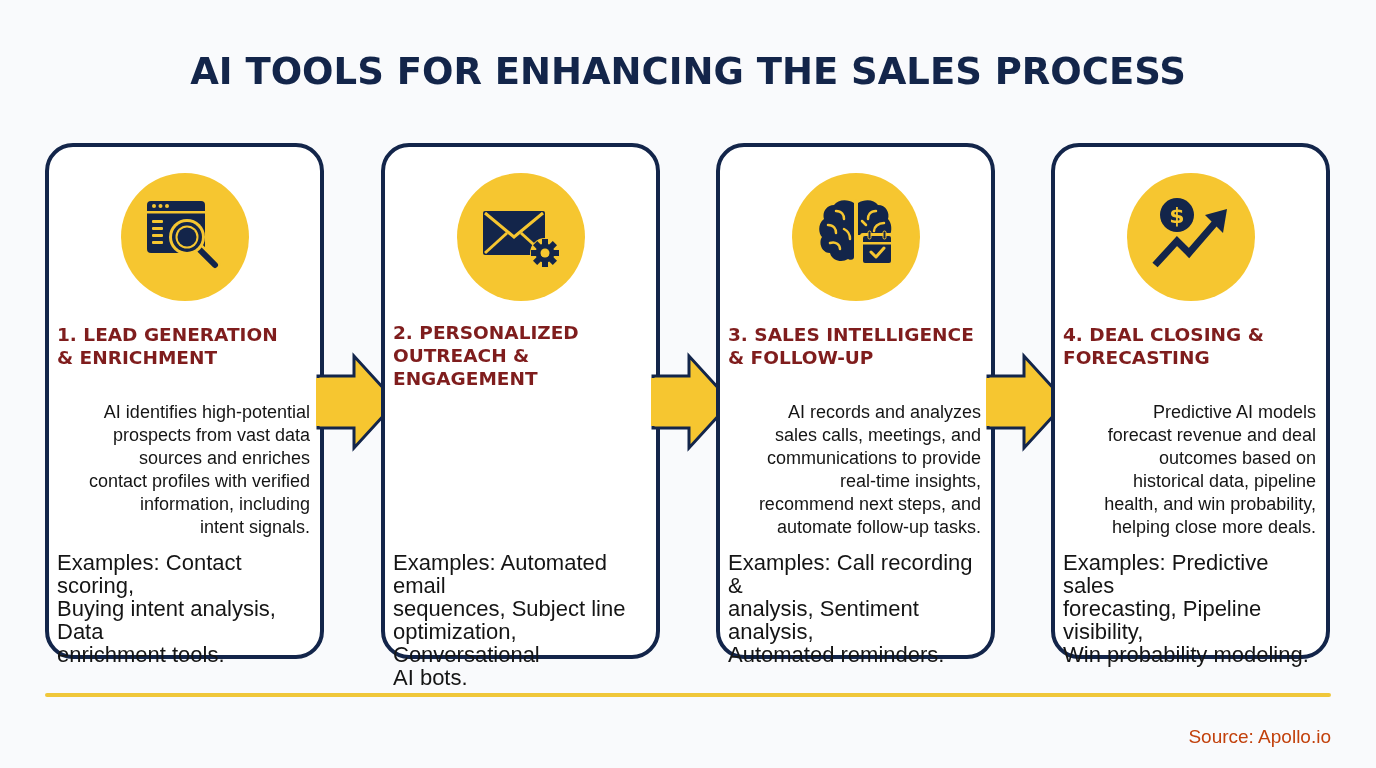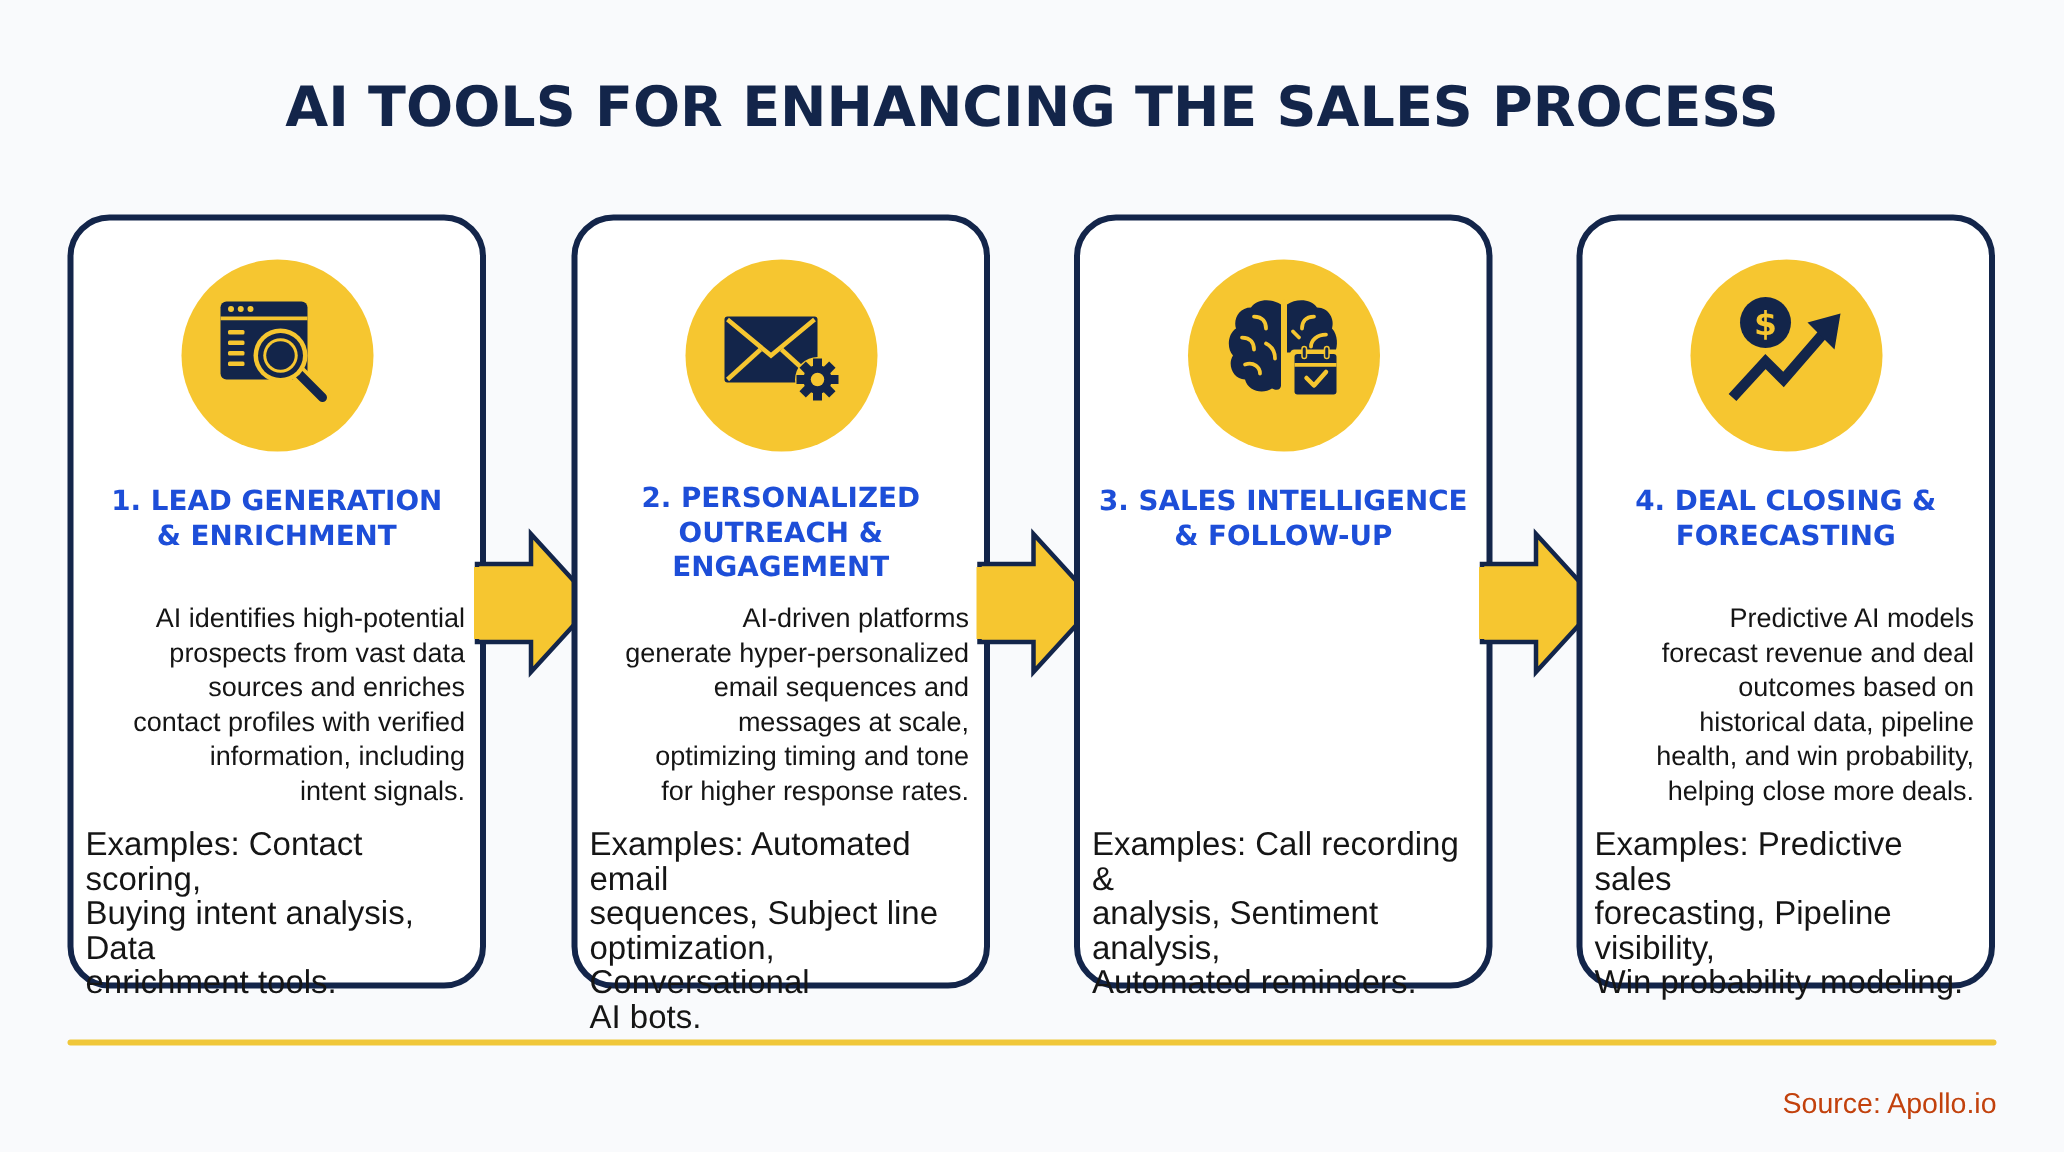--- a/index.html
+++ b/index.html
@@ -25,24 +25,23 @@
     }
     .card .circle {
       position: absolute; left: 50%; top: 26px; margin-left: -64px;
       width: 128px; height: 128px; border-radius: 50%;
       background: #f6c630;
       display: flex; align-items: center; justify-content: center;
     }
     .card .circle svg { width: 96px; height: 96px; }
     .card .heading {
       position: absolute; left: 8px; right: 8px; top: 176px;
-      text-align: center;
       font-family: "DejaVu Sans", "Liberation Sans", sans-serif;
       font-weight: bold; font-size: 18.5px; line-height: 23px;
-      color: #1d4ed8;
+      color: #7f1d1d;
       white-space: pre-line;
     }
     .card .desc {
       position: absolute; left: 10px; right: 10px; top: 254px;
       text-align: right;
       font-size: 18px; line-height: 23px;
       color: #151515;
       white-space: pre-line;
     }
     .card .examples {
@@ -132,26 +131,20 @@
             <rect x="8" y="-3" width="6" height="6" transform="rotate(45)"></rect>
             <circle r="9.5"></circle>
           </g>
           <circle r="4.5" fill="#f6c630"></circle>
         </g>
       </svg>
     </div>
     <div class="heading" style="top:174px;">2. PERSONALIZED
 OUTREACH &amp;
 ENGAGEMENT</div>
-    <div class="desc">AI-driven platforms
-generate hyper-personalized
-email sequences and
-messages at scale,
-optimizing timing and tone
-for higher response rates.</div>
     <div class="examples">Examples: Automated email
 sequences, Subject line
 optimization, Conversational
 AI bots.</div>
   </div>
 
   <div class="arrow" style="left:653px; top:354px;">
     <svg viewBox="0 0 80 96">
       <polygon points="0,22 36,22 36,2 78,48 36,94 36,74 0,74" fill="#f6c630" stroke="#13254a" stroke-width="3" stroke-linejoin="miter"></polygon>
       <rect x="-2" y="24" width="8" height="48" fill="#f6c630"></rect>
@@ -176,20 +169,26 @@
         <rect x="52" y="44" width="34" height="32" rx="3" fill="#f6c630"></rect>
         <rect x="55" y="47" width="28" height="27" rx="2" fill="#13254a"></rect>
         <rect x="55" y="53" width="28" height="2.5" fill="#f6c630"></rect>
         <rect x="60" y="42" width="3" height="8" rx="1.5" fill="#13254a" stroke="#f6c630" stroke-width="1"></rect>
         <rect x="75" y="42" width="3" height="8" rx="1.5" fill="#13254a" stroke="#f6c630" stroke-width="1"></rect>
         <polyline points="63,63 68,68 76,59" fill="none" stroke="#f6c630" stroke-width="3" stroke-linecap="round" stroke-linejoin="round"></polyline>
       </svg>
     </div>
     <div class="heading">3. SALES INTELLIGENCE
 &amp; FOLLOW-UP</div>
+    <div class="desc">AI records and analyzes
+sales calls, meetings, and
+communications to provide
+real-time insights,
+recommend next steps, and
+automate follow-up tasks.</div>
     <div class="examples">Examples: Call recording &amp;
 analysis, Sentiment analysis,
 Automated reminders.</div>
   </div>
 
   <div class="arrow" style="left:988px; top:354px;">
     <svg viewBox="0 0 80 96">
       <polygon points="0,22 36,22 36,2 78,48 36,94 36,74 0,74" fill="#f6c630" stroke="#13254a" stroke-width="3" stroke-linejoin="miter"></polygon>
       <rect x="-2" y="24" width="8" height="48" fill="#f6c630"></rect>
     </svg>

